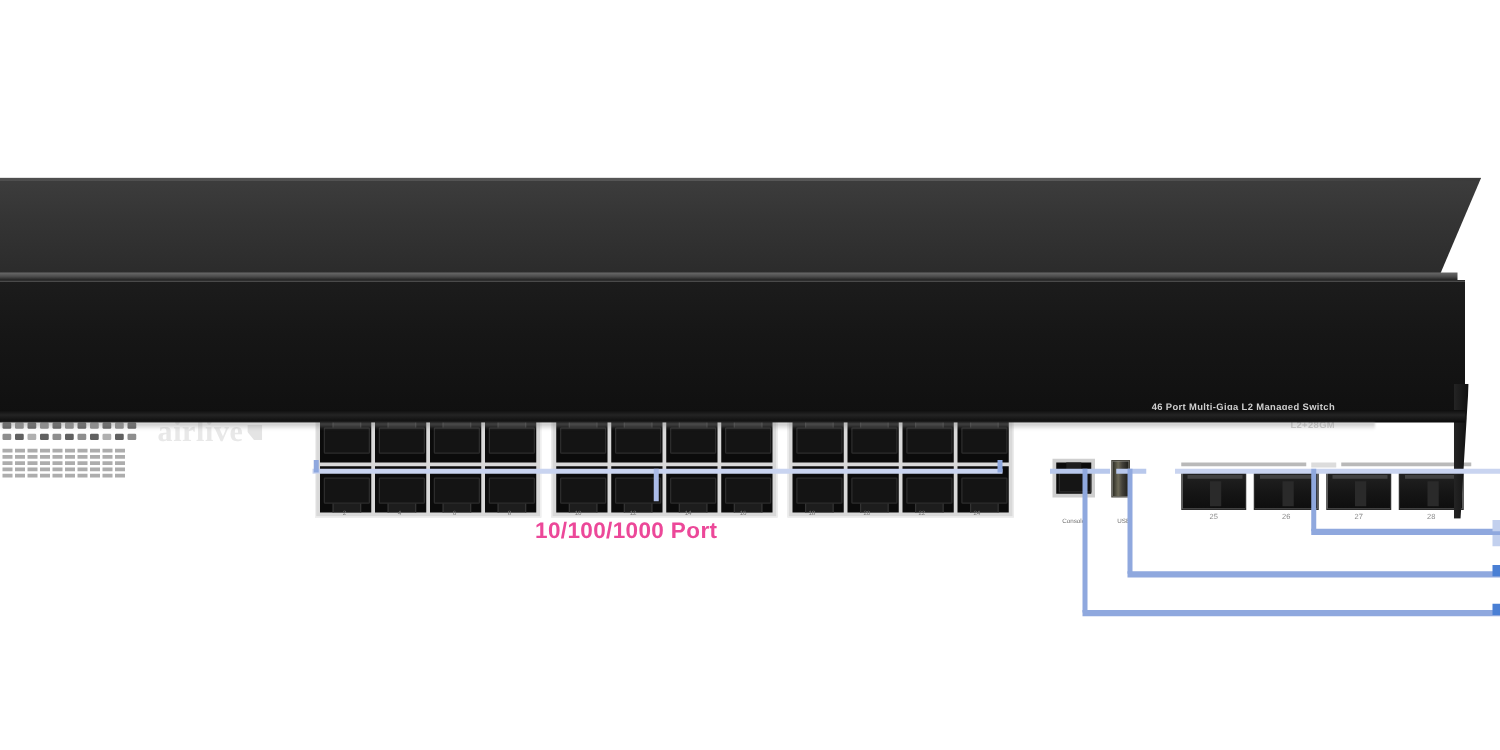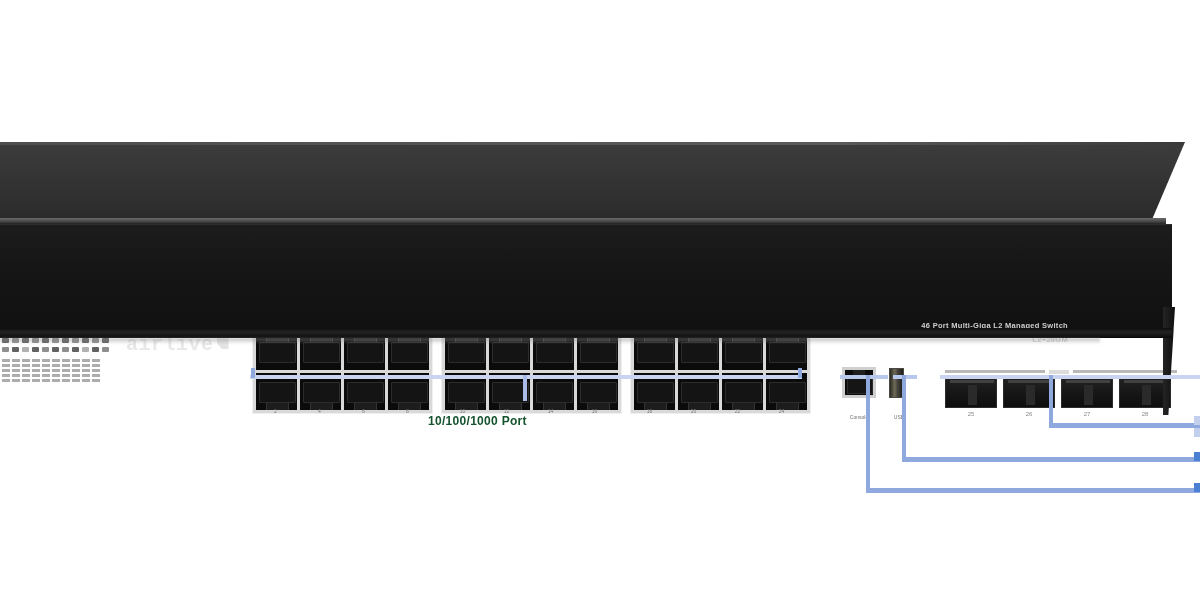--- a/index.html
+++ b/index.html
@@ -54,22 +54,22 @@
   .led { width:7px; height:5px; background:#6e6e6e; border-radius:1px; opacity:.78; }
   .led.dim { background:#3a3a3a; opacity:.8; }
   .led.bright { background:#9a9a9a; }
   .led-text-row { display:flex; gap:2px; margin-top:7px; }
   .led-text-col { width:8px; }
   .led-text-col i { display:block; height:3px; background:#8a8a8a; margin-bottom:2px; opacity:.7; }
 
   
   .brand {
     position:absolute; left:126px; top:108px;
-    color:#e8e8e8; font-size:20px; letter-spacing:.5px;
-    font-family:Liberation Mono, monospace; font-weight:700;
+    color:#e8e8e8; font-size:24px; letter-spacing:.5px;
+    font-family:Liberation Serif, serif; font-weight:700;
   }
   .brand .mark {
     display:inline-block; width:12px; height:12px; margin-left:3px;
     background:#e4e4e4; clip-path:polygon(0 0,100% 0,100% 100%,45% 100%,0 45%);
     vertical-align:1px;
   }
 
   
   .port-groups { position:absolute; left:252px; top:104px; display:flex; gap:8px; }
   .port-group {
@@ -136,21 +136,21 @@
   .callouts { position:absolute; left:0; top:0; width:1200px; height:600px; }
   .hbar { position:absolute; height:4px; background:#b8c8ec; }
   .hbar.soft { background:#c9d4f0; }
   .vbar { position:absolute; width:4px; background:#8fa8de; }
   .vbar.soft { background:#aabbe8; }
   .lead { position:absolute; height:5px; background:#8fa8de; }
   .edge-label { position:absolute; width:6px; height:9px; background:#4a7fd4; }
   .edge-label.pale { background:#c2d0ee; }
 
   .callout-text {
-    position:absolute; color:#14532d; font-size:12px; font-weight:700;
+    position:absolute; color:#ec4899; font-size:18px; font-weight:700;
     letter-spacing:.3px; white-space:nowrap;
     font-family:"Liberation Sans", sans-serif;
   }
 </style>
 </head>
 <body>
 
 <div id="stage">
 
   <div id="switch">

